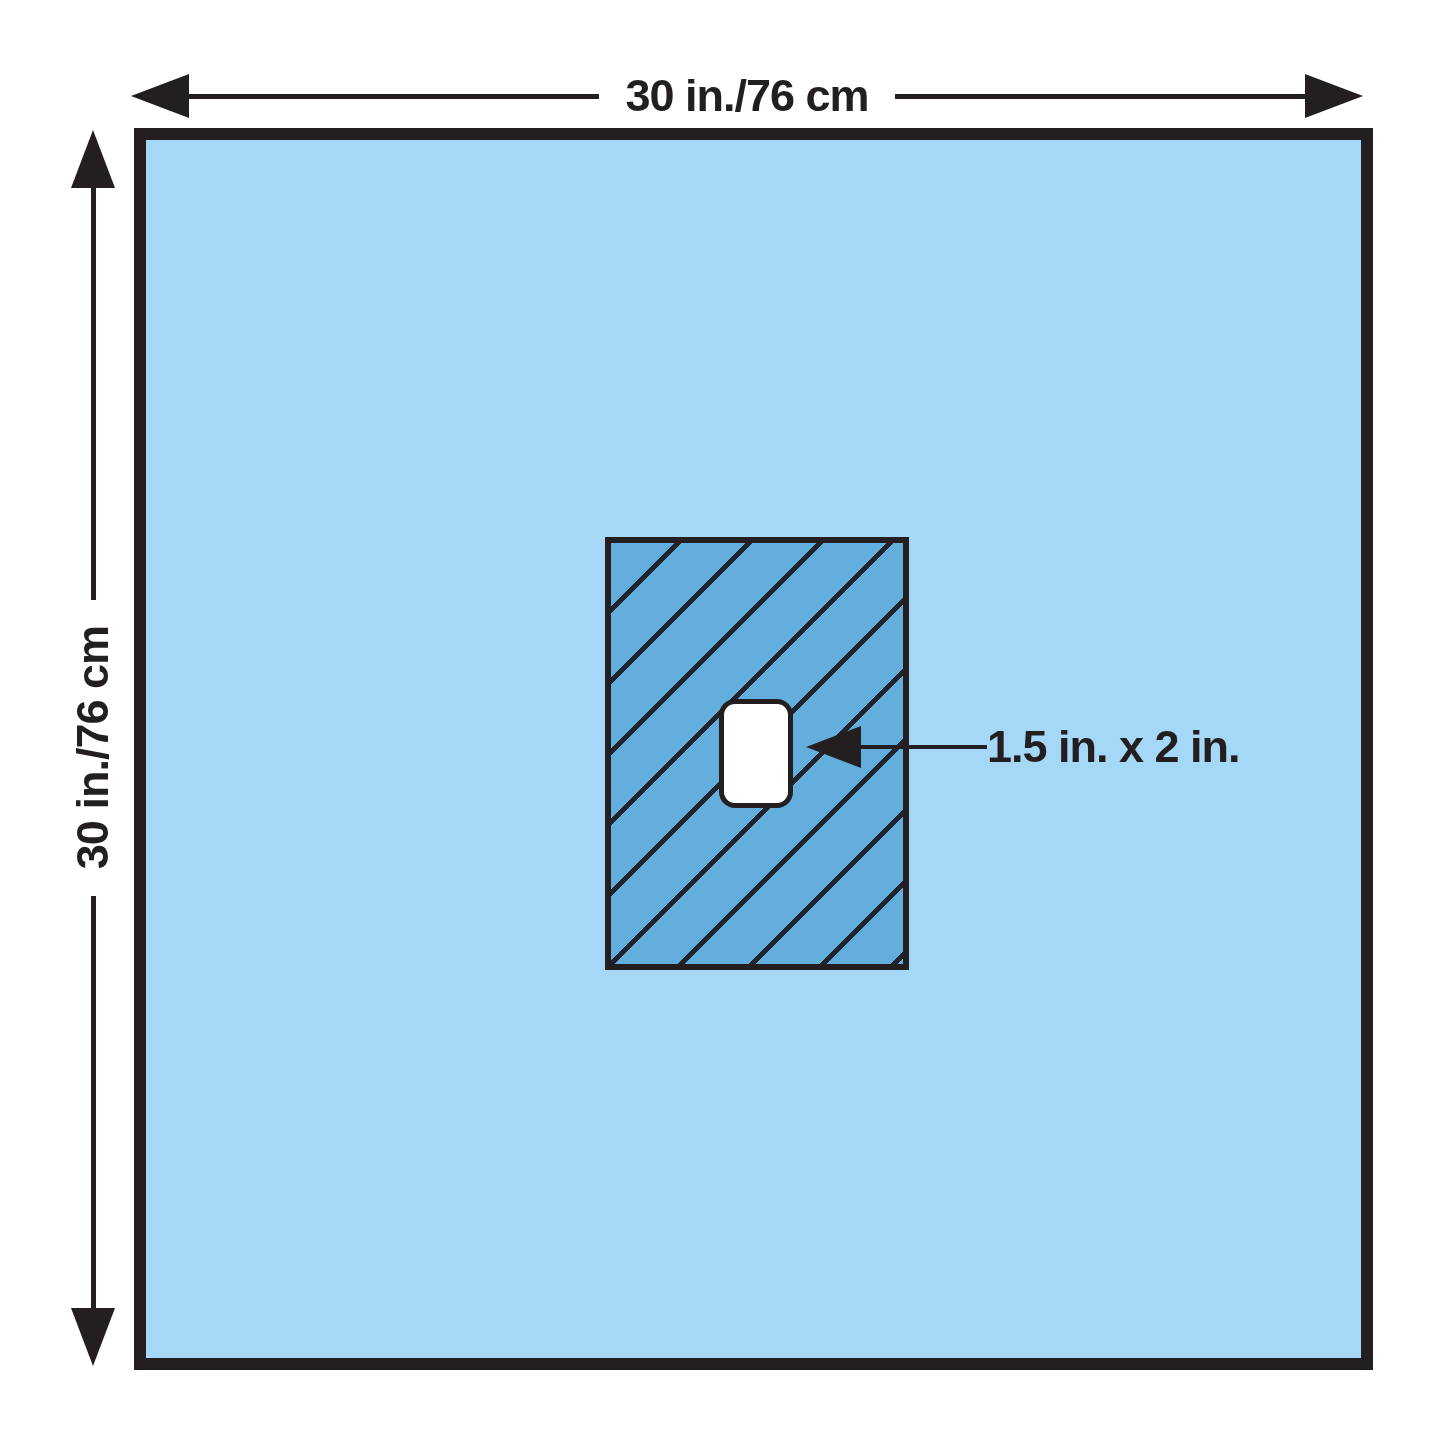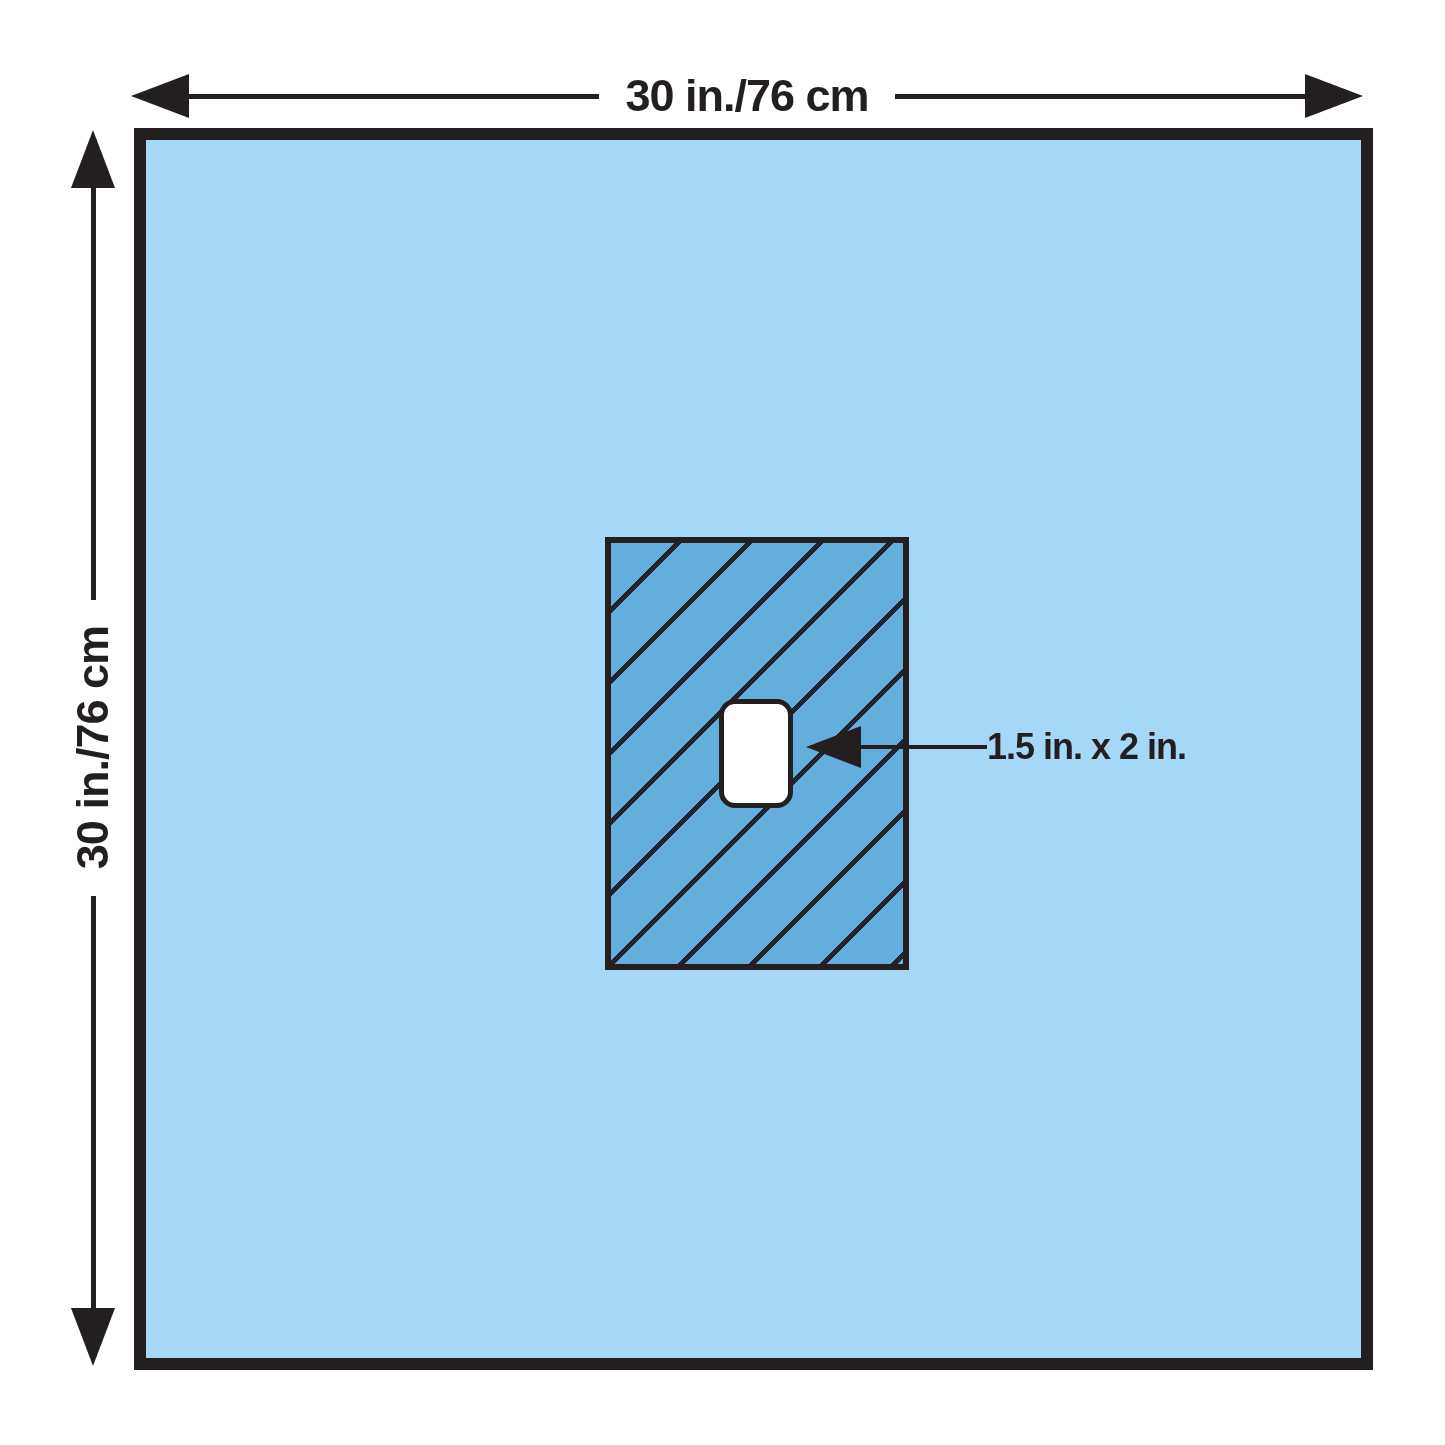--- a/index.html
+++ b/index.html
@@ -76,21 +76,21 @@
     position:absolute;left:806px;top:747px;transform:translateY(-50%);
     display:flex;align-items:center;
   }
   .callout .tri-l{
     width:0;height:0;flex:none;
     border-top:21px solid transparent;border-bottom:21px solid transparent;
     border-right:55px solid var(--outline);
   }
   .callout .cline{width:126px;height:4px;background:var(--outline);flex:none;}
   .callout-text{
-    text-align:center;font-size:36px;font-weight:bold;letter-spacing:-1px;
+    text-align:center;font-size:45px;font-weight:bold;letter-spacing:-1px;
     line-height:56px;white-space:nowrap;color:var(--outline);
   }
 </style>
 </head>
 <body>
 
 <div class="canvas">
 
   <div class="drape"></div>
   <div class="reinforcement"></div>

